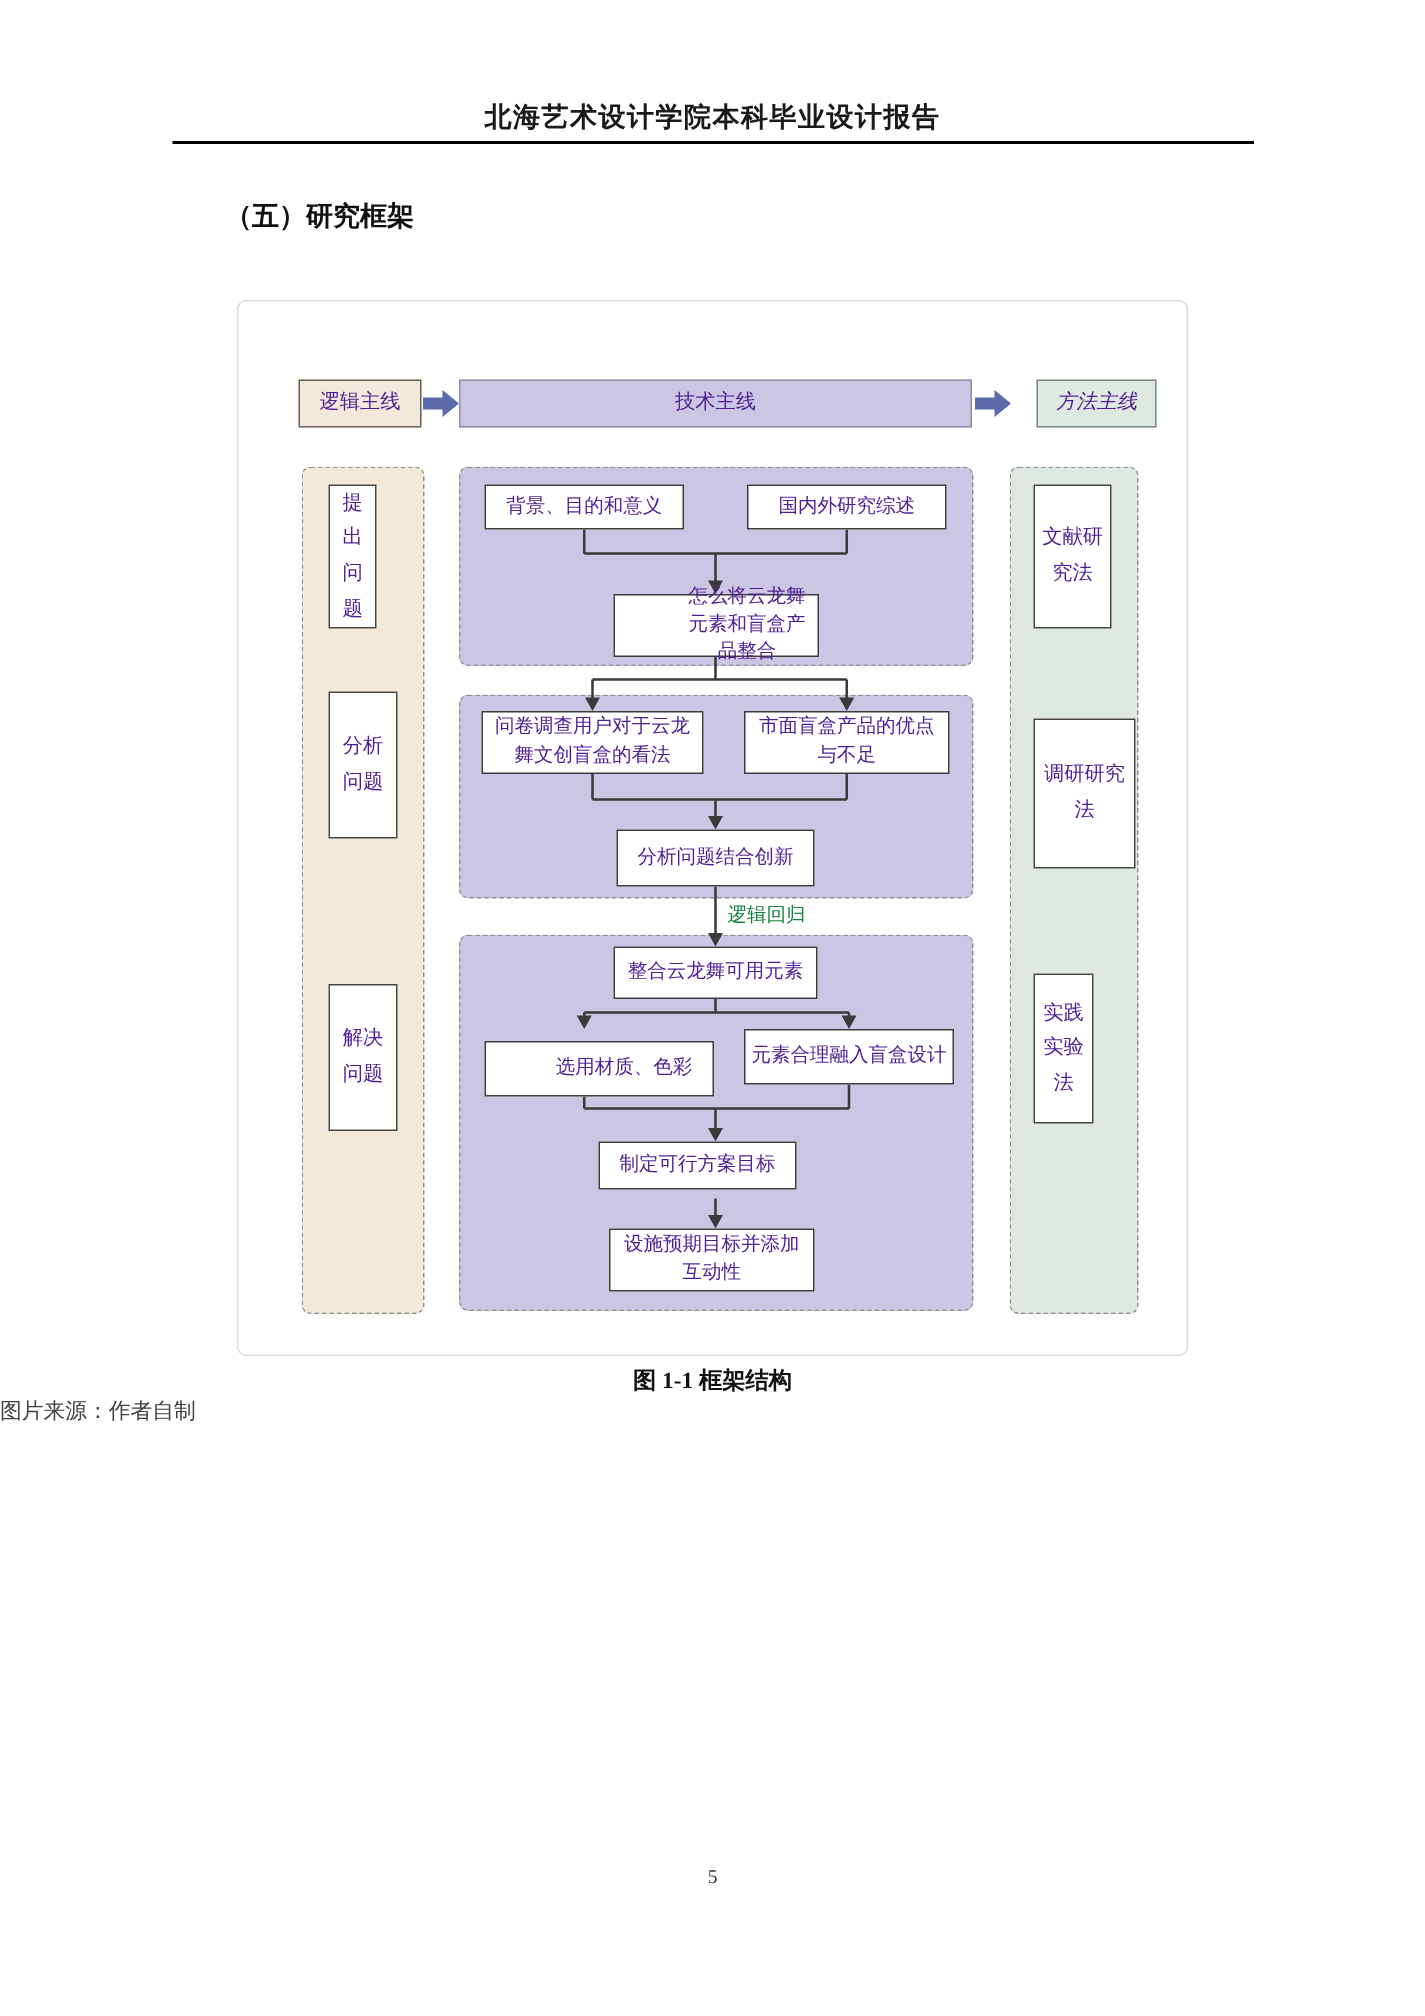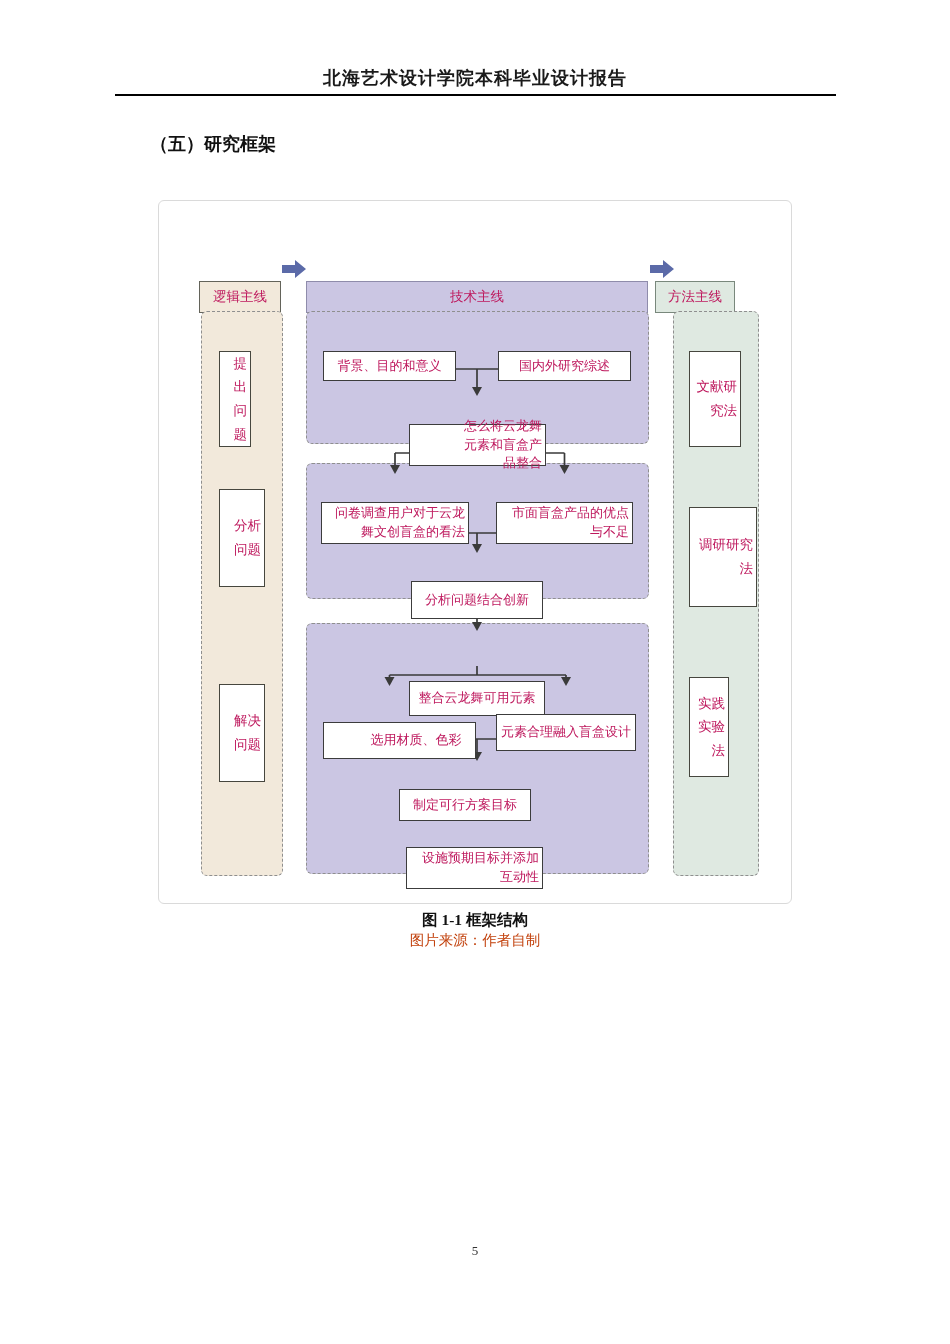--- a/index.html
+++ b/index.html
@@ -42,25 +42,24 @@
     background: #fff;
     border: 1px solid #dadada;
     border-radius: 6px;
   }
   .diagram { position: absolute; inset: 0; font-family: "DejaVu Sans", sans-serif; }
   .box {
     position: absolute;
     display: flex;
     align-items: center;
     justify-content: center;
-    text-align: right;
+    text-align: center;
     font-size: 13px;
-    color: #be185d;
+    color: #4c1d95;
     line-height: 1.45;
-    margin-top: 28px;
   }
   .topbox { height: 32px; font-size: 13.5px; }
   .beige-solid  { background: var(--beige_fill);  border: 1.5px solid #63635a; }
   .purple-solid { background: var(--purple_fill); border: 1.5px solid #8f8cab; }
   .green-solid  { background: var(--green_fill);  border: 1.5px solid #79887c; }
   .dashed-col {
     position: absolute;
     border: 1.6px dashed var(--dash_gray);
     border-radius: 6px;
   }
@@ -85,23 +84,23 @@
     position: absolute;
     top: 910px; left: 0; width: 100%;
     text-align: center;
     font-size: 15.5px;
     font-weight: bold;
     color: #111;
   }
   .caption-source {
     position: absolute;
     top: 931px; left: 0; width: 100%;
-    text-align: center;
+    text-align: left;
     font-size: 14.5px;
-    color: #c2410c;
+    color: #404040;
   }
   .page-number {
     position: absolute;
     top: 1243px; left: 0; width: 100%;
     text-align: center;
     font-size: 13px;
     color: #333;
   }
 </style>
 </head>
@@ -117,21 +116,21 @@
     <div class="diagram">
 
       <div class="box topbox beige-solid" style="left:40px; top:52px; width:82px;">逻辑主线</div>
       <svg class="block-arrow" style="left:123px; top:58px;" viewBox="0 0 24 20">
         <path d="M0 6 H13 V1 L24 10 L13 19 V14 H0 Z" fill="var(--arrow_blue)"></path>
       </svg>
       <div class="box topbox purple-solid" style="left:147px; top:52px; width:342px;">技术主线</div>
       <svg class="block-arrow" style="left:491px; top:58px;" viewBox="0 0 24 20">
         <path d="M0 6 H13 V1 L24 10 L13 19 V14 H0 Z" fill="var(--arrow_blue)"></path>
       </svg>
-      <div class="box topbox green-solid" style="left:496px; top:52px; width:80px;">方法主线</div>
+      <div class="box topbox green-solid" style="left:532px; top:52px; width:80px;font-style:italic;">方法主线</div>
 
       <div class="dashed-col beige-dash" style="left:42px; top:110px; width:82px; height:565px;"></div>
       <div class="dashed-col purple-dash" style="left:147px; top:110px; width:343px; height:133px;"></div>
       <div class="dashed-col purple-dash" style="left:147px; top:262px; width:343px; height:136px;"></div>
       <div class="dashed-col purple-dash" style="left:147px; top:422px; width:343px; height:251px;"></div>
       <div class="dashed-col green-dash" style="left:514px; top:110px; width:86px; height:565px;"></div>
 
       <svg style="position:absolute; left:0; top:0; width:634px; height:704px;" viewBox="0 0 634 704">
         <g stroke="var(--line_dark)" stroke-width="1.7" fill="none">
 
@@ -173,21 +172,21 @@
       <div class="box whitebox sidebox" style="left:530px; top:448px; width:40px; height:100px;">实践实验法</div>
 
       <div class="box whitebox" style="left:164px; top:122px; width:133px; height:30px;">背景、目的和意义</div>
       <div class="box whitebox" style="left:339px; top:122px; width:133px; height:30px;">国内外研究综述</div>
       <div class="box whitebox" style="left:250px; top:195px; width:137px; height:42px;padding-left:44px;">怎么将云龙舞元素和盲盒产品整合</div>
 
       <div class="box whitebox" style="left:162px; top:273px; width:148px; height:42px;">问卷调查用户对于云龙舞文创盲盒的看法</div>
       <div class="box whitebox" style="left:337px; top:273px; width:137px; height:42px;">市面盲盒产品的优点与不足</div>
       <div class="box whitebox" style="left:252px; top:352px; width:132px; height:38px;">分析问题结合创新</div>
 
-      <div class="box whitebox" style="left:250px; top:452px; width:136px; height:35px;">整合云龙舞可用元素</div>
+      <div class="box whitebox" style="left:250px; top:430px; width:136px; height:35px;">整合云龙舞可用元素</div>
       <div class="box whitebox" style="left:164px; top:493px; width:153px; height:37px;padding-left:36px;">选用材质、色彩</div>
       <div class="box whitebox" style="left:337px; top:485px; width:140px; height:37px;">元素合理融入盲盒设计</div>
       <div class="box whitebox" style="left:240px; top:560px; width:132px; height:32px;">制定可行方案目标</div>
       <div class="box whitebox" style="left:247px; top:618px; width:137px; height:42px;">设施预期目标并添加互动性</div>
 
     </div>
   </div>
 
   <div class="caption-title">图 1-1 框架结构</div>
   <div class="caption-source">图片来源：作者自制</div>

